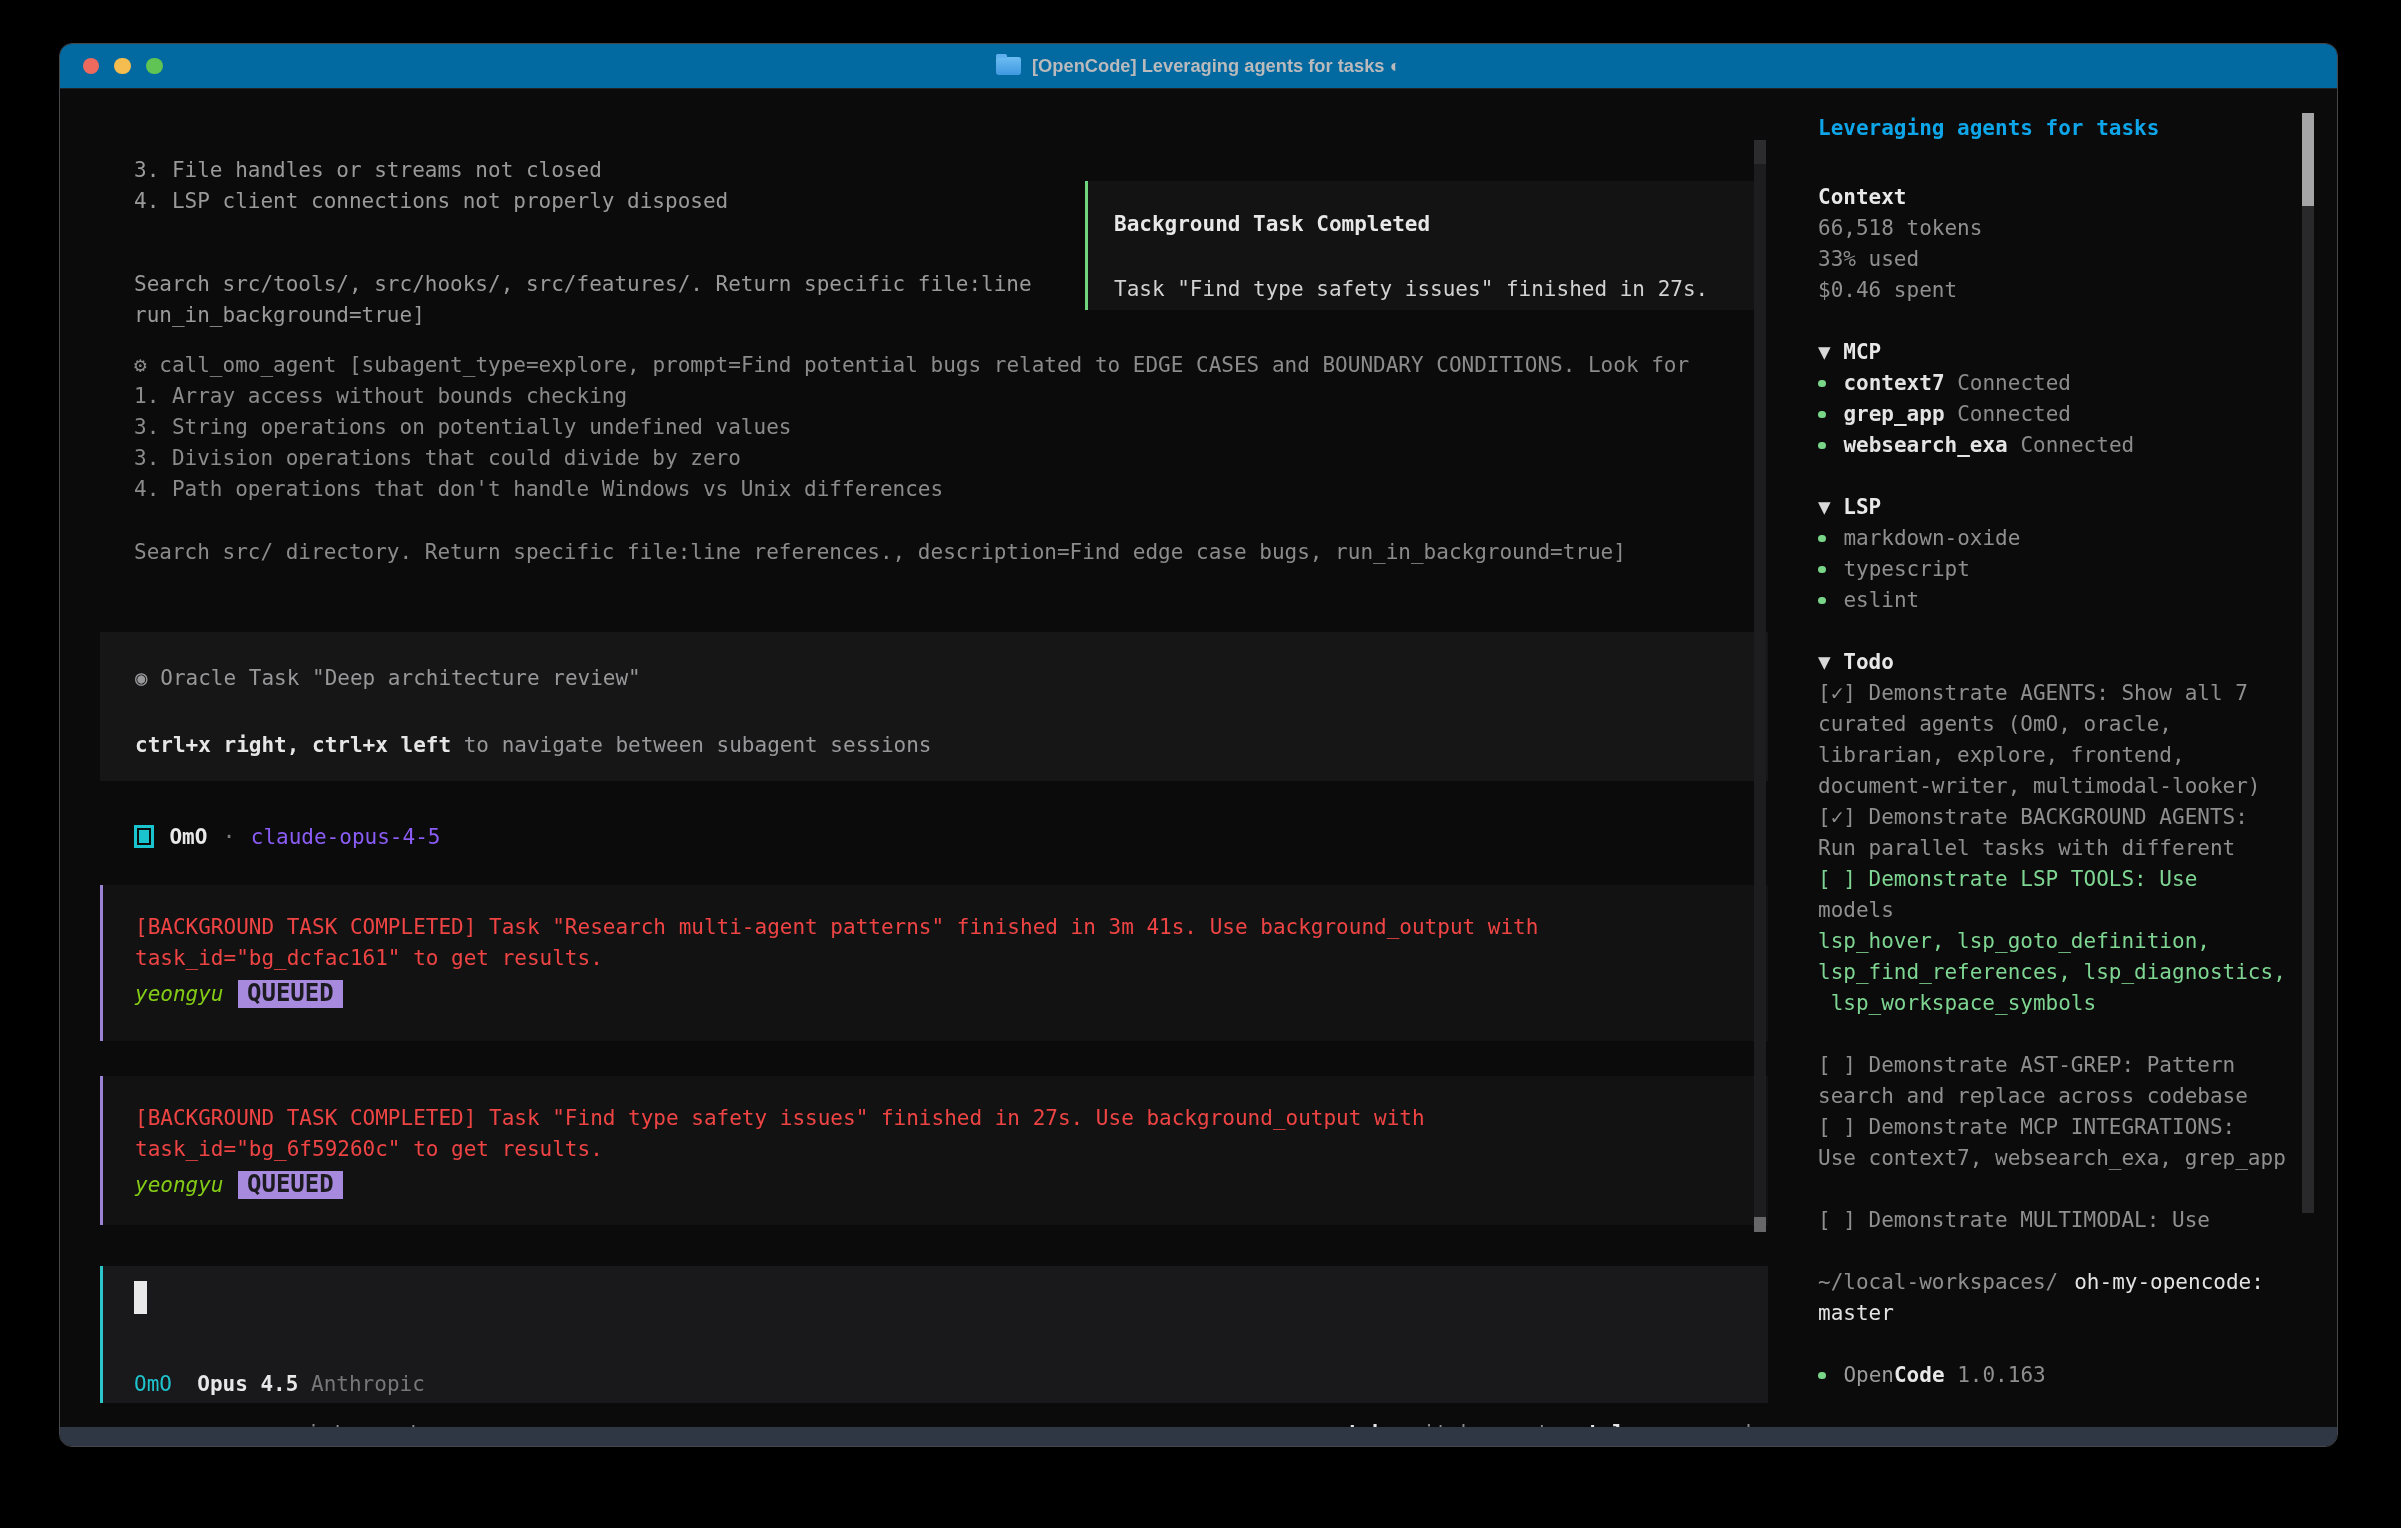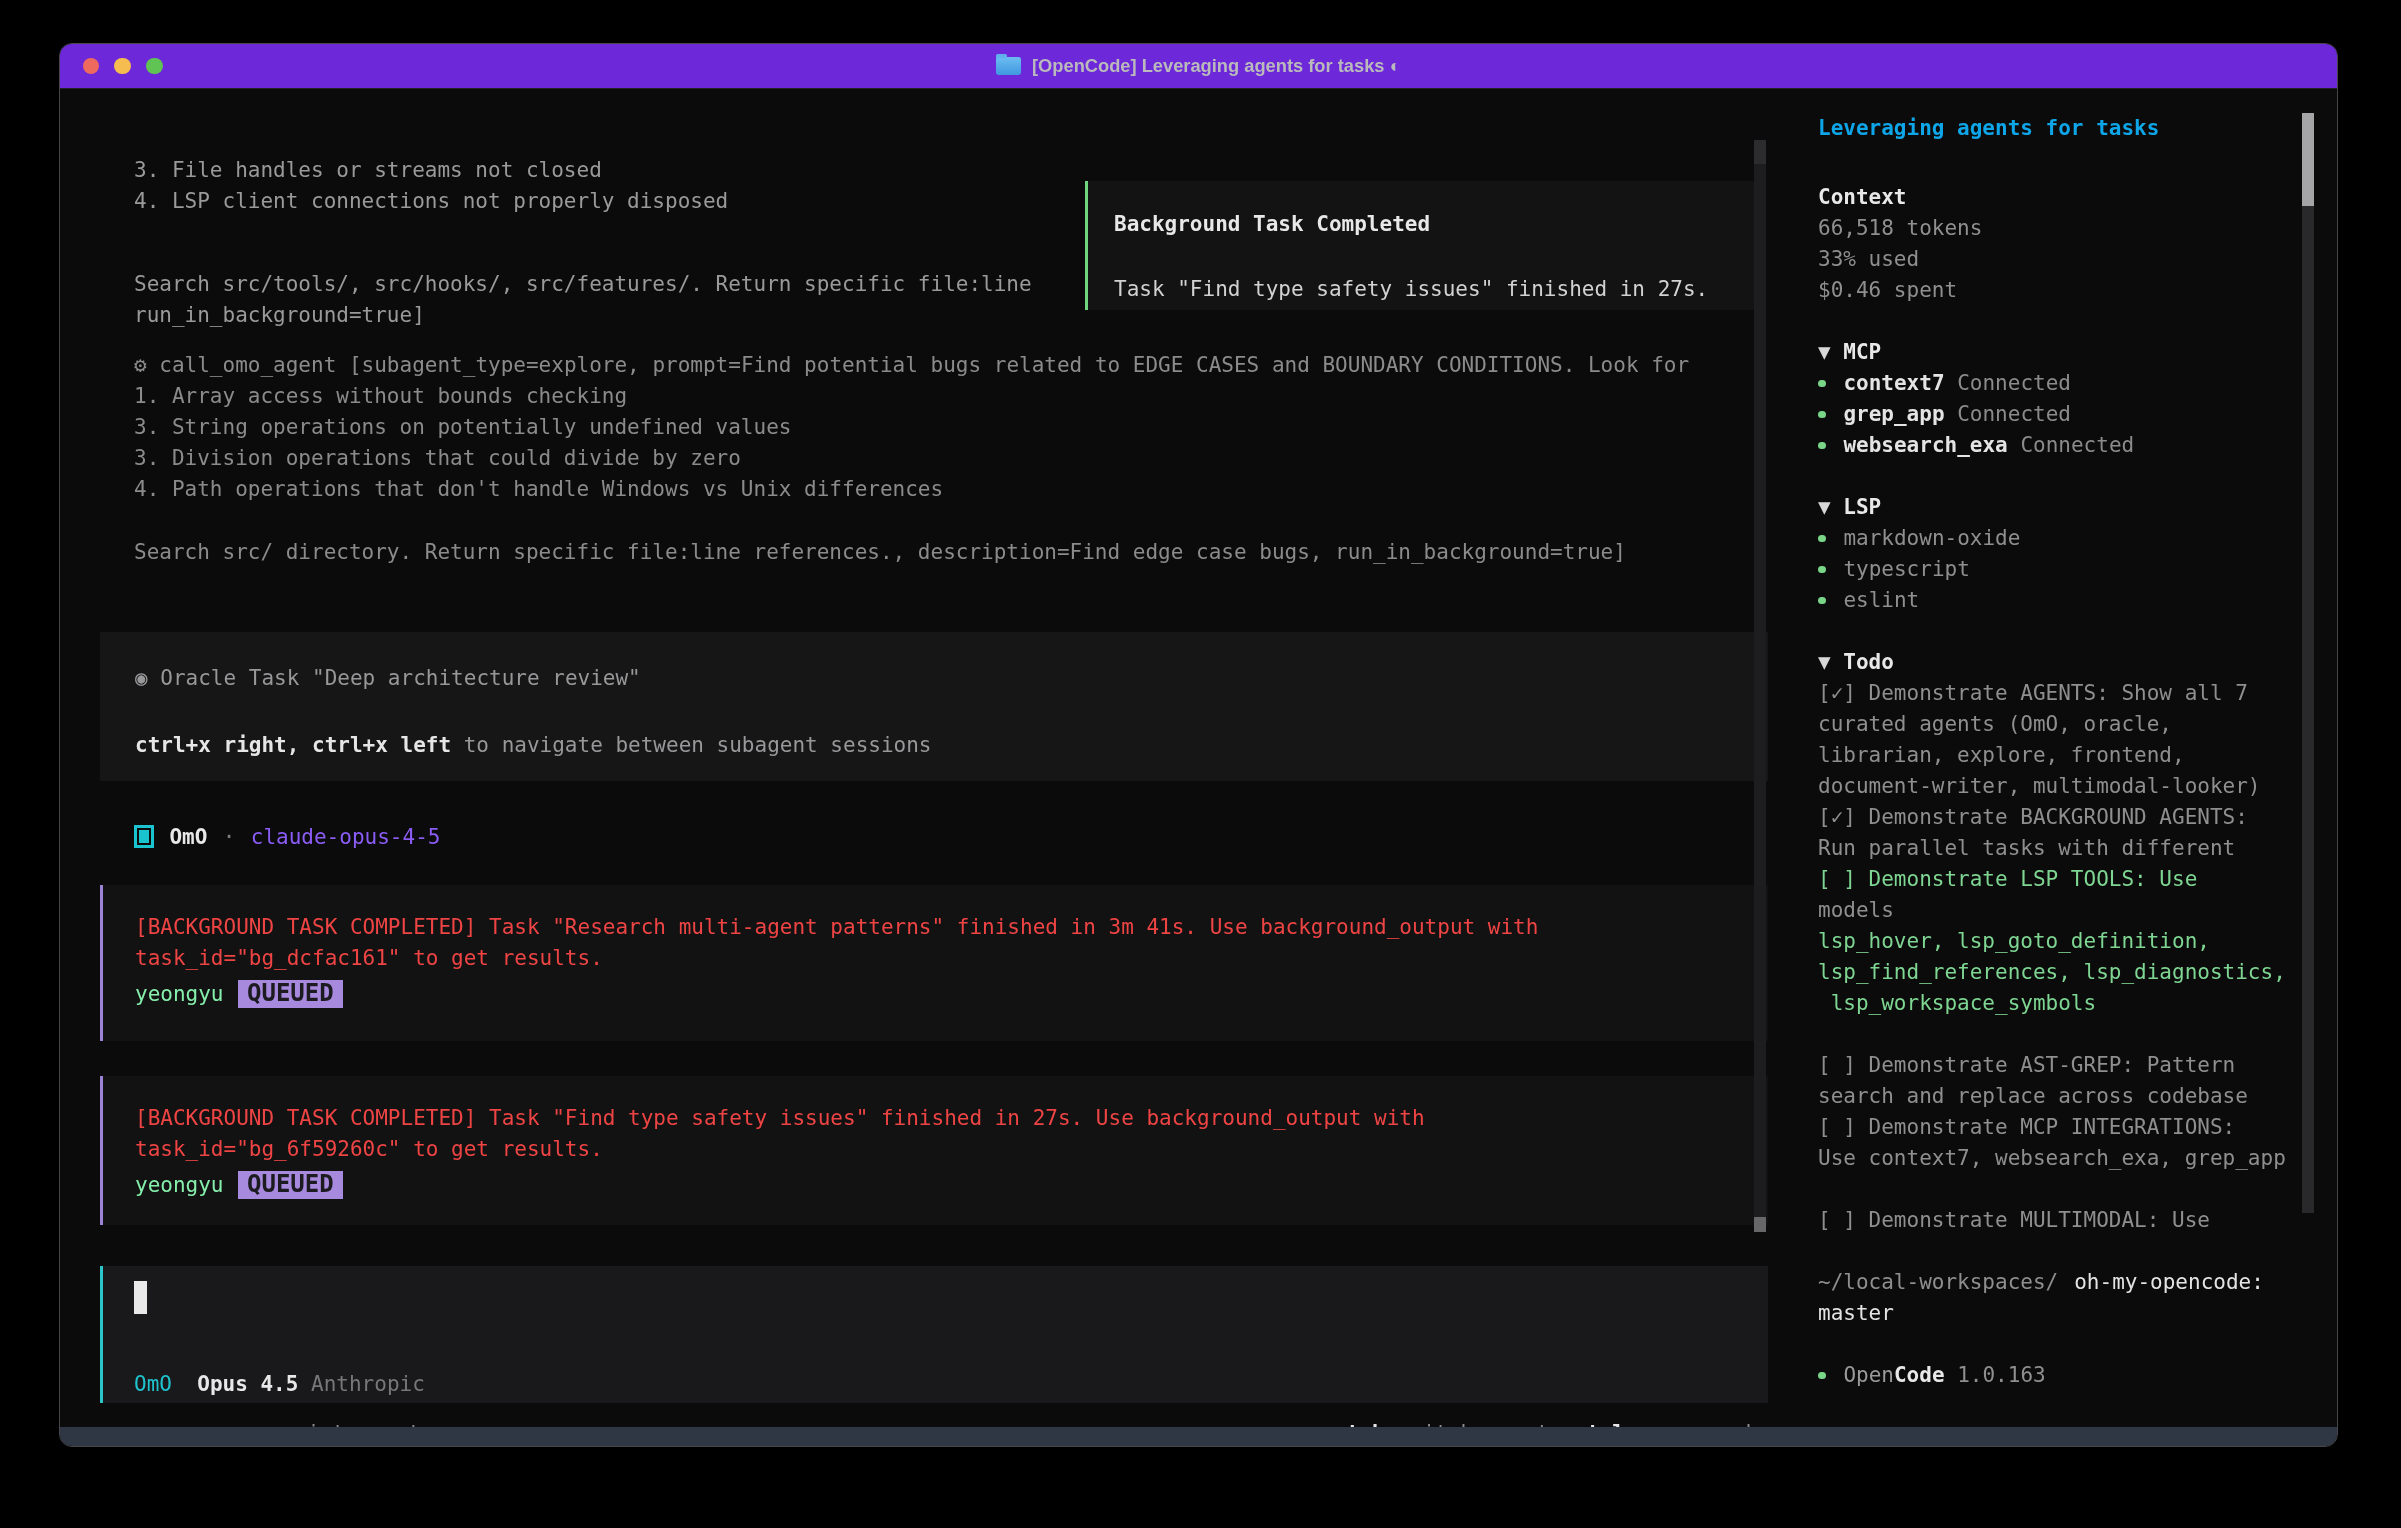--- a/index.html
+++ b/index.html
@@ -1,21 +1,21 @@
 <!DOCTYPE html>
 <html style="font-size:9.5px"><head>
 <meta charset="utf-8">
 <style>
   html,body{margin:0;padding:0;background:#000;width:2401px;height:1528px;overflow:hidden;}
   .screen{position:relative;width:2401px;height:1528px;background:#000;
           font-family:"DejaVu Sans Mono","Liberation Mono",monospace;font-size:21px;color:#98989a;}
   .window{position:absolute;left:59px;top:43px;width:2279px;height:1404px;background:#0b0b0c;
           border:1.2px solid #47474b;border-radius:13px;box-sizing:border-box;overflow:hidden;}
   
-  .titlebar{position:absolute;left:0;top:0;width:100%;height:44px;background:#6d28d9;
+  .titlebar{position:absolute;left:0;top:0;width:100%;height:44px;background:#0369a1;
             border-bottom:1.2px solid #232325;display:flex;align-items:center;}
   .lights{position:absolute;left:22.5px;top:0;height:44px;display:flex;align-items:center;gap:15.4px;}
   .light{width:16.5px;height:16.5px;border-radius:50%;display:inline-block;}
   .light.red{background:#ee6a5f;}  .light.yellow{background:#f5bd4f;}  .light.green{background:#5fc454;}
   .titlewrap{margin:0 auto;display:flex;align-items:center;gap:10.6px;}
   .folder-icon{position:relative;width:25px;height:17.7px;background:linear-gradient(#6cbdf2,#3f98e0);
                border-radius:2.4px;display:inline-block;}
   .folder-icon:before{content:"";position:absolute;left:0;top:-3.5px;width:10.6px;height:4.7px;
                background:#5fb0ec;border-radius:1.8px 1.8px 0 0;}
   .title-text{font-family:"Liberation Sans",sans-serif;font-weight:bold;font-size:18.3px;color:#bababc;}
@@ -42,21 +42,21 @@
   .omo-box span{position:absolute;left:2.4px;top:2.4px;right:2.4px;bottom:2.4px;background:#19c4cf;}
   .agent-name{color:#e8e8e9;font-weight:bold;}
   .agent-sep{color:#7e7e80;}
   .agent-model{color:#8b5cf6;}
   .msg{position:absolute;left:40px;width:1668px;background:#121213;border-left:3.5px solid #9d83d6;
        box-sizing:border-box;padding:27px 0 0 32px;}
   .msg1{top:797px;height:156px;}
   .msg2{top:988px;height:149px;}
   .msg .mline{color:#ef4444;}
   .badge-row{margin-top:5.9px;display:flex;align-items:center;gap:14px;height:28px;}
-  .author{color:#86efac;}
+  .author{color:#84cc16;font-style:italic;}
   .badge{background:#a78ade;color:#1b1b20;font-weight:bold;font-size:24px;padding:1.8px 9.5px;line-height:25px;}
   .inputbox{position:absolute;left:40px;top:1178px;width:1668px;height:137px;background:#19191b;
             border-left:3.5px solid #2cc5c9;box-sizing:border-box;}
   .cursor{position:absolute;left:31px;top:15.4px;width:13px;height:33px;background:#e9e9ea;}
   .input-meta{position:absolute;left:31px;top:106px;display:flex;gap:0;line-height:25px;white-space:pre;}
   .im-agent{color:#1fc3cd;}
   .im-model{color:#e8e8e9;font-weight:bold;}
   .im-provider{color:#77777a;}
   .statusbar{position:absolute;left:74px;top:1332px;width:1630px;display:flex;justify-content:space-between;
              align-items:center;line-height:27px;}

